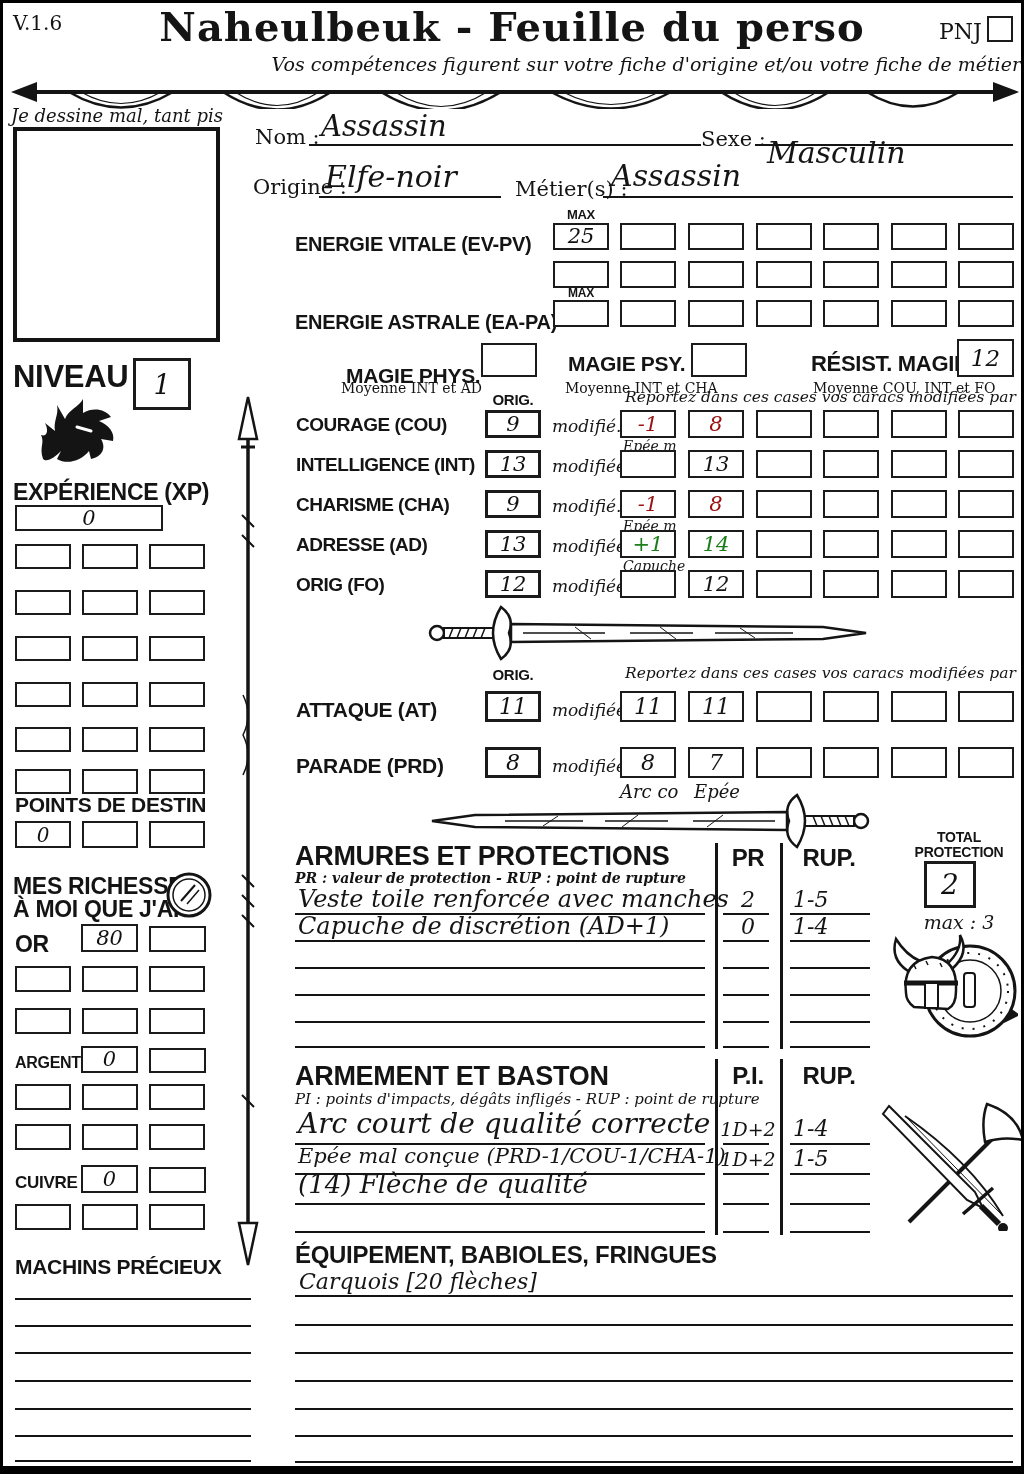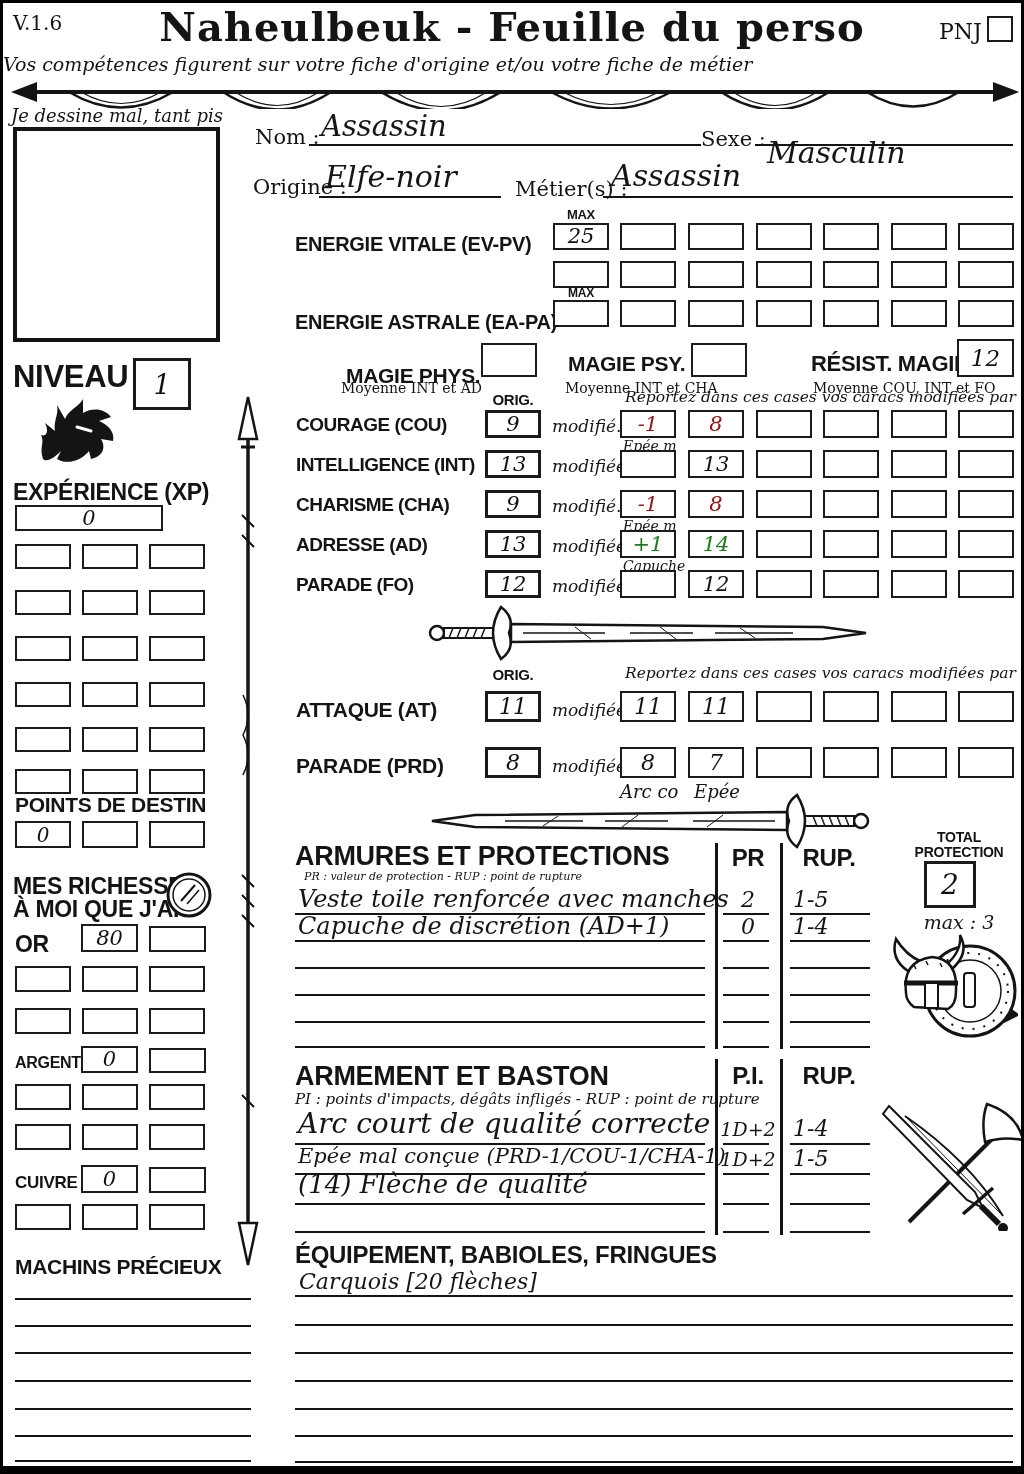--- a/index.html
+++ b/index.html
@@ -21,21 +21,21 @@
 </style>
 </head>
 <body>
 
 <div class="page" id="page">
 
   <div class="serif" style="left:10px;top:8px;font-size:20px;">V.1.6</div>
   <div class="serif" style="left:0;right:0;top:0;text-align:center;font-weight:bold;font-size:40px;letter-spacing:1px;">Naheulbeuk - Feuille du perso</div>
   <div class="serif" style="left:936px;top:16px;font-size:22px;">PNJ</div>
   <div class="box" style="left:984px;top:13px;width:26px;height:26px;"></div>
-  <div class="serif ital" style="left:0;right:0;top:50px;text-align:left;font-size:19px;">Vos compétences figurent sur votre fiche d'origine et/ou votre fiche de métier</div>
+  <div class="serif ital" style="left:0;right:0;top:50px;text-align:right;font-size:19px;">Vos compétences figurent sur votre fiche d'origine et/ou votre fiche de métier</div>
 
   <div class="abs" style="left:6px;top:76px;">
     <svg width="1012" height="30" viewBox="0 0 1012 30">
       <line x1="22" y1="13" x2="990" y2="13" stroke="#141414" stroke-width="4"></line>
       <polygon points="2,13 28,3 28,23" fill="#141414"></polygon>
       <polygon points="1010,13 984,3 984,23" fill="#141414"></polygon>
       <path d="M60,13 Q112,44 164,13 M214,13 Q268,48 322,13 M372,13 Q432,50 492,13 M542,13 Q602,46 662,13 M712,13 Q766,48 820,13 M858,13 Q904,42 950,13" stroke="#141414" stroke-width="2.5" fill="none"></path>
       <path d="M72,13 Q112,36 152,13 M226,13 Q268,40 310,13 M386,13 Q432,42 478,13 M554,13 Q602,38 650,13 M724,13 Q766,40 808,13" stroke="#141414" stroke-width="1.2" fill="none"></path>
     </svg>
   </div>
@@ -142,21 +142,21 @@
       <line x1="17" y1="36" x2="17" y2="832" stroke="#141414" stroke-width="3.5"></line>
       <polygon points="17,2 8,44 26,44" fill="#fff" stroke="#141414" stroke-width="2.5"></polygon>
       <line x1="10" y1="52" x2="24" y2="52" stroke="#141414" stroke-width="3"></line>
       <path d="M11,120 L23,132 M11,140 L23,152 M11,480 L23,492 M11,500 L23,512 M11,520 L23,532 M11,700 L23,712" stroke="#141414" stroke-width="2"></path>
       <path d="M12,300 Q22,320 12,340 Q22,360 12,380" stroke="#141414" stroke-width="1.5" fill="none"></path>
       <polygon points="17,870 8,828 26,828" fill="#fff" stroke="#141414" stroke-width="2.5"></polygon>
     </svg>
   </div>
 
   <div class="lbl" style="left:292px;top:838px;font-size:27px;">ARMURES ET PROTECTIONS</div>
-  <div class="serif ital" style="left:301px;top:867px;font-size:11px;">PR : valeur de protection - RUP : point de rupture</div>
+  <div class="serif ital" style="left:292px;top:867px;font-size:14px;font-weight:bold;">PR : valeur de protection - RUP : point de rupture</div>
   <div class="vline" style="left:712px;top:840px;height:206px;"></div>
   <div class="vline" style="left:777px;top:840px;height:206px;"></div>
   <div class="lbl ctr" style="left:712px;top:841px;width:66px;font-size:24px;">PR</div>
   <div class="lbl ctr" style="left:782px;top:841px;width:88px;font-size:24px;">RUP.</div>
   <div class="lbl ctr" style="left:900px;top:826px;width:112px;font-size:14px;">TOTAL</div>
   <div class="lbl ctr" style="left:900px;top:841px;width:112px;font-size:14px;">PROTECTION</div>
   <div class="box" style="left:921px;top:858px;width:52px;height:47px;border-width:3px;">
       <span style="font-size:28px;">2</span>
     </div>
   <div class="hand abs ctr" style="left:900px;top:908px;width:112px;font-size:19px;">max : 3</div>
@@ -274,21 +274,21 @@
       <span style="font-size: 21px; color: rgb(27, 126, 27);">+1</span>
     </div>
     <div class="box" style="left: 685px; top: 527px; width: 56px; height: 28px;">
       <span style="font-size: 21px; color: rgb(27, 126, 27);">14</span>
     </div>
     <div class="box" style="left: 753px; top: 527px; width: 56px; height: 28px;"></div>
     <div class="box" style="left: 820px; top: 527px; width: 56px; height: 28px;"></div>
     <div class="box" style="left: 888px; top: 527px; width: 56px; height: 28px;"></div>
     <div class="box" style="left: 955px; top: 527px; width: 56px; height: 28px;"></div>
     <div class="hand abs" style="left: 620px; top: 555px; font-size: 14px;">Capuche</div>
-    <div class="lbl" style="left: 293px; top: 571px; font-size: 19px; letter-spacing: -0.5px;">PARADE (FO)</div>
+    <div class="lbl" style="left: 293px; top: 571px; font-size: 19px; letter-spacing: -0.5px;">ORIG (FO)</div>
     <div class="box" style="left: 482px; top: 567px; width: 56px; height: 28px; border-width: 3px;">
       <span style="font-size: 21px;">12</span>
     </div>
     <div class="hand abs" style="left: 549px; top: 573px; font-size: 17px;">modifiée...</div>
     <div class="box" style="left: 617px; top: 567px; width: 56px; height: 28px;"></div>
     <div class="box" style="left: 685px; top: 567px; width: 56px; height: 28px;">
       <span style="font-size: 21px; color: rgb(20, 20, 20);">12</span>
     </div>
     <div class="box" style="left: 753px; top: 567px; width: 56px; height: 28px;"></div>
     <div class="box" style="left: 820px; top: 567px; width: 56px; height: 28px;"></div>

